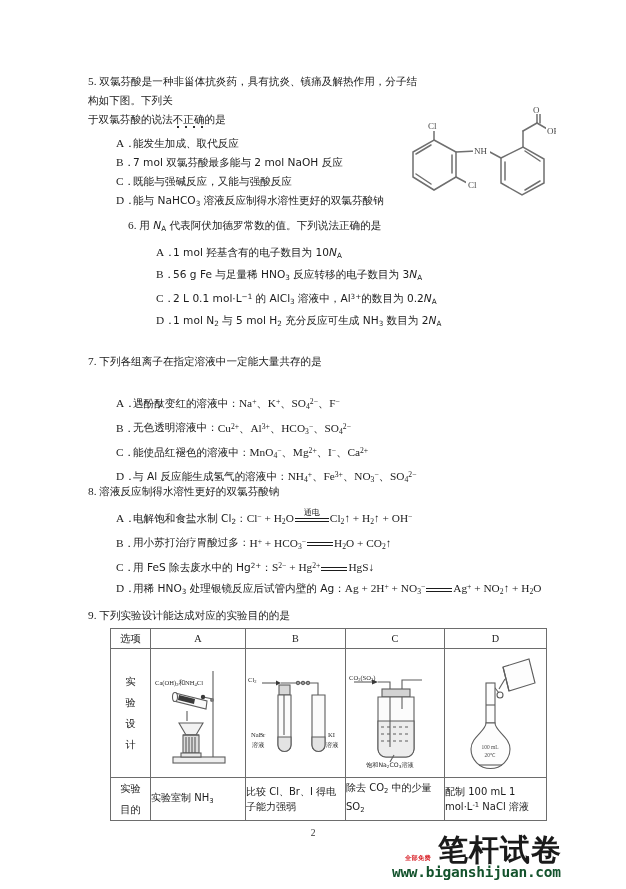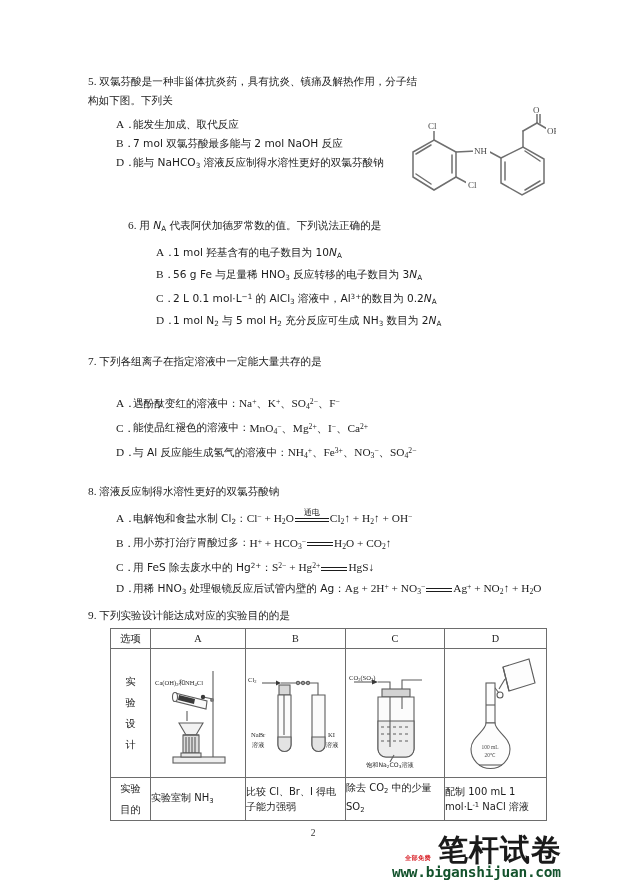--- a/index.html
+++ b/index.html
@@ -86,26 +86,32 @@
 </head>
 <body>
 
 <div class="page">
 
   <div class="q" style="left:88px; top:72px; width:330px;">
     <div class="stem">
       <span>5.</span>
       <span class="cjk">双氯芬酸是一种非甾体抗炎药，具有抗炎、镇痛及解热作用，分子结构如下图。下列关</span>
     </div>
+    <div class="line2">
+      <span class="cjk">于双氯芬酸的说法</span><span class="cjk dotted">不正确</span><span class="cjk">的是</span>
+    </div>
 
     <div class="opt" style="margin-top:5px;">
       <span class="ltr">A．</span><span class="cjk">能发生加成、取代反应</span>
     </div>
     <div class="opt">
       <span class="ltr">B．</span><span class="cjk">7 mol 双氯芬酸最多能与 2 mol NaOH 反应</span>
+    </div>
+    <div class="opt">
+      <span class="ltr">C．</span><span class="cjk">既能与强碱反应，又能与强酸反应</span>
     </div>
     <div class="opt">
       <span class="ltr">D．</span><span class="cjk">能与 NaHCO<span class="sub">3</span> 溶液反应制得水溶性更好的双氯芬酸钠</span>
     </div>
   </div>
 
   <div class="molecule">
     <svg width="152" height="104" viewBox="0 0 152 104">
       <g stroke="#6f6f6f" stroke-width="1.5" fill="none" stroke-linecap="round">
 
@@ -172,20 +178,23 @@
 
   <div class="q" style="left:88px; top:352px; width:400px;">
     <div class="stem">
       <span>7.</span>
       <span class="cjk">下列各组离子在指定溶液中一定能大量共存的是</span>
     </div>
     <div class="opt" style="margin-top:21px;">
       <span class="ltr">A．</span><span class="cjk">遇酚酞变红的溶液中：</span><span>Na<span class="sup">+</span>、K<span class="sup">+</span>、SO<span class="sub">4</span><span class="sup">2−</span>、F<span class="sup">−</span></span>
     </div>
     <div class="opt">
+      <span class="ltr">B．</span><span class="cjk">无色透明溶液中：</span><span>Cu<span class="sup">2+</span>、Al<span class="sup">3+</span>、HCO<span class="sub">3</span><span class="sup">−</span>、SO<span class="sub">4</span><span class="sup">2−</span></span>
+    </div>
+    <div class="opt">
       <span class="ltr">C．</span><span class="cjk">能使品红褪色的溶液中：</span><span>MnO<span class="sub">4</span><span class="sup">−</span>、Mg<span class="sup">2+</span>、I<span class="sup">−</span>、Ca<span class="sup">2+</span></span>
     </div>
     <div class="opt">
       <span class="ltr">D．</span><span class="cjk">与 Al 反应能生成氢气的溶液中：</span><span>NH<span class="sub">4</span><span class="sup">+</span>、Fe<span class="sup">3+</span>、NO<span class="sub">3</span><span class="sup">−</span>、SO<span class="sub">4</span><span class="sup">2−</span></span>
     </div>
   </div>
 
   <div class="q" style="left:88px; top:482px; width:460px;">
     <div class="stem">
       <span>8.</span>

